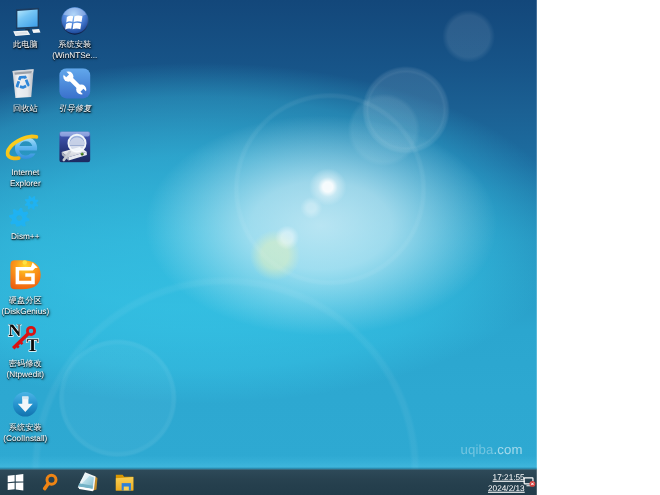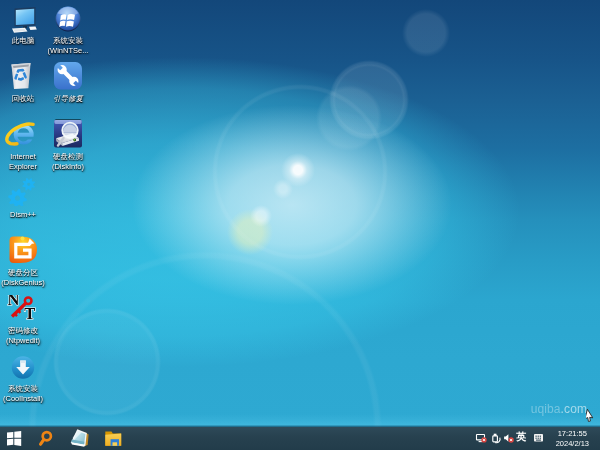--- a/index.html
+++ b/index.html
@@ -1,16 +1,16 @@
 <!DOCTYPE html>
 <html><head><meta charset="utf-8">
 <style>
 html,body{margin:0;padding:0;}
 body{width:600px;height:450px;overflow:hidden;font-family:"Liberation Sans",sans-serif;}
-#stage{position:absolute;top:0;left:0;width:600px;height:450px;overflow:hidden;}
+#stage{position:absolute;top:0;left:0;width:488px;height:450px;overflow:hidden;}
 #bg{position:absolute;top:0;left:0;width:600px;height:427px;
 background-image:
  radial-gradient(circle at 369px 100px, rgba(255,255,255,0) 33px, rgba(255,255,255,0.10) 35px, rgba(255,255,255,0.10) 37.5px, rgba(255,255,255,0) 40px),
  radial-gradient(circle at 300px 172px, rgba(255,255,255,0) 82px, rgba(255,255,255,0.06) 84px, rgba(255,255,255,0.06) 86px, rgba(255,255,255,0) 88px),
  radial-gradient(circle at 107px 362px, rgba(255,255,255,0.04) 48px, rgba(255,255,255,0.08) 50px, rgba(255,255,255,0.08) 52px, rgba(255,255,255,0) 54px),
  radial-gradient(circle at 205px 428px, rgba(255,255,255,0) 168px, rgba(255,255,255,0.05) 171px, rgba(255,255,255,0.05) 174px, rgba(255,255,255,0) 177px),
  radial-gradient(circle at 426px 33px, rgba(255,255,255,0.10) 19px, rgba(255,255,255,0) 24px),
  radial-gradient(circle at 369px 100px, rgba(255,255,255,0.10) 33px, rgba(255,255,255,0) 37px),
  radial-gradient(circle at 349px 118px, rgba(255,255,255,0.08) 29px, rgba(255,255,255,0) 33px),
  radial-gradient(circle at 298px 170px, rgba(255,255,255,0.9) 4.5px, rgba(255,255,255,0.38) 9px, rgba(255,255,255,0) 17px),
@@ -23,21 +23,21 @@
 }
 #bstrip{position:absolute;left:0;top:414px;width:600px;height:13px;
 background:linear-gradient(180deg,rgba(90,205,240,0) 0px,rgba(95,208,242,0.16) 6px,rgba(110,218,248,0.25) 10.5px,rgba(30,90,120,0.5) 12.3px,rgba(16,48,66,0.85) 13px);}
 #taskbar{position:absolute;left:0;top:427px;width:600px;height:23px;background:linear-gradient(180deg,#2e4a59 0px,#27414f 10px,#223c4a 23px);}
 .cell{position:absolute;width:64px;text-align:center;}
 .lbl{color:#fff;font-size:7.5px;line-height:9.7px;text-shadow:0 1px 1px #000,1px 1px 2px rgba(0,0,0,0.9);margin-top:1px;letter-spacing:0px;}
 .icw{height:29px;position:relative;}
 .icw svg{position:absolute;left:50%;transform:translateX(-50%);}
 #wm{position:absolute;right:13px;top:402px;font-size:12px;letter-spacing:0.1px;color:rgba(255,255,255,0.33);}
 #wm .c{color:rgba(255,255,255,0.56);}
-#clock{position:absolute;right:11px;top:429px;color:#fff;font-size:7.5px;line-height:10px;text-align:center;}
+#clock{position:absolute;right:11px;top:429px;color:#fff;font-size:7.5px;line-height:10px;text-align:right;text-decoration:underline;}
 </style></head>
 <body>
 <div id="stage">
 <div id="bg"></div>
 <div id="bstrip"></div>
 <div id="taskbar"></div>
 
 <div class="cell" style="left:-9px;top:6px;">
 <div class="icw">
         <svg width="36" height="29" viewBox="0 0 36 29">
@@ -180,21 +180,20 @@
 <polygon points="6,19.2 12.2,24 12.4,27 6.3,22.2" fill="#aab0bc"></polygon>
 <polygon points="12.2,24 28.8,19 29,21.8 12.4,27" fill="#e6eaf0"></polygon>
 <circle cx="24.7" cy="21" r="1.4" fill="#23510f"></circle>
 <circle cx="24.5" cy="20.8" r="0.7" fill="#84cc40"></circle>
 <line x1="13.5" y1="19" x2="8" y2="26.5" stroke="#c6cbd4" stroke-width="2.4" stroke-linecap="round"></line>
 <circle cx="20" cy="11.3" r="7.8" fill="rgba(198,222,242,0.6)" stroke="#eef4f8" stroke-width="1.7"></circle>
 <path d="M12.9 12.9 a 7.1 7.1 0 0 1 14.2 0 Z" fill="rgba(255,255,255,0.5)"></path>
 <path d="M13.0 13.6 L27.0 13.6 A 7.1 7.1 0 0 1 13.0 13.6 Z" fill="rgba(255,255,255,0.65)"></path>
 </svg>
       </div>
-<div class="lbl">硬盘检测<br>(DiskInfo)</div>
 </div>
 
 <div class="cell" style="left:-9px;top:180px;">
 <div class="icw">
         <svg width="36" height="29" viewBox="0 0 36 29" style="top:-3px">
           <g transform="translate(0,3)">
 <path d="M29.8,6.5 L29.3,7.7 L27.1,7.4 L26.4,8.0 L26.4,10.2 L25.2,10.6 L23.9,8.9 L23.0,8.8 L21.5,10.4 L20.3,9.9 L20.6,7.7 L20.0,7.0 L17.8,7.0 L17.4,5.8 L19.1,4.5 L19.2,3.6 L17.6,2.1 L18.1,0.9 L20.3,1.2 L21.0,0.6 L21.0,-1.6 L22.2,-2.0 L23.5,-0.3 L24.4,-0.2 L25.9,-1.8 L27.1,-1.3 L26.8,0.9 L27.4,1.6 L29.6,1.6 L30.0,2.8 L28.3,4.1 L28.2,5.0 Z M23.7,2.7 a 1.6 1.6 0 1 0 0.01 0 Z" fill="#1fb2f2" fill-rule="evenodd"></path>
 <path d="M21.9,19.1 L21.5,20.9 L18.5,21.4 L17.7,22.5 L18.5,25.5 L16.9,26.5 L14.5,24.7 L13.2,25.0 L11.6,27.6 L9.8,27.2 L9.3,24.2 L8.2,23.4 L5.2,24.2 L4.2,22.6 L6.0,20.2 L5.7,18.9 L3.1,17.3 L3.5,15.5 L6.5,15.0 L7.3,13.9 L6.5,10.9 L8.1,9.9 L10.5,11.7 L11.8,11.4 L13.4,8.8 L15.2,9.2 L15.7,12.2 L16.8,13.0 L19.8,12.2 L20.8,13.8 L19.0,16.2 L19.3,17.5 Z M12.5,15.6 a 2.6 2.6 0 1 0 0.01 0 Z" fill="#1fb2f2" fill-rule="evenodd"></path>
 </g>
         </svg>

